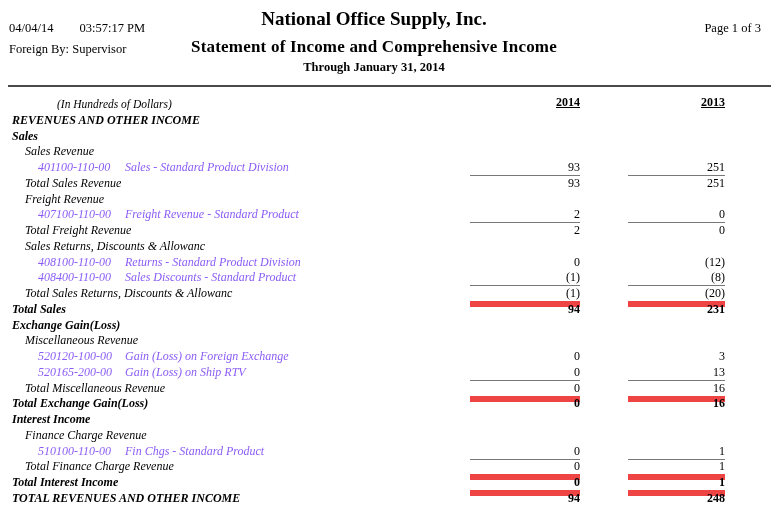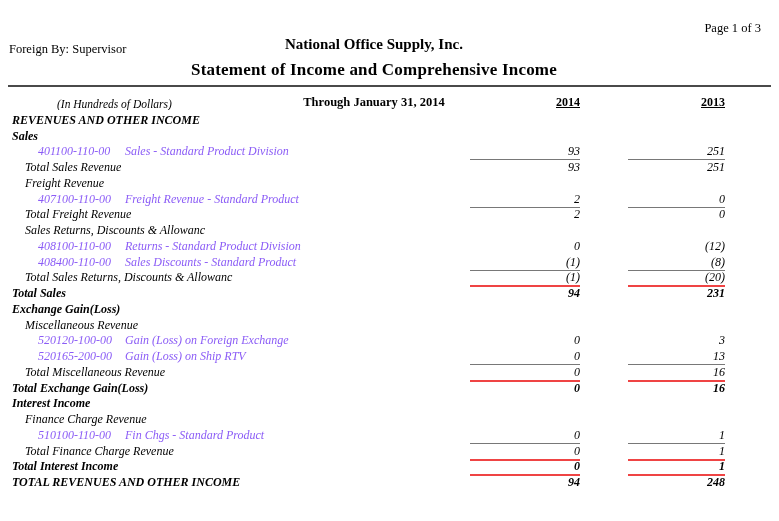--- a/index.html
+++ b/index.html
@@ -11,61 +11,64 @@
     font-family:"Liberation Serif", serif;
     font-size:12px;
     color:#000;
     overflow:hidden;
   }
   
   .hdr-date-line { position:absolute; left:9px; top:21px; font-size:12.5px; white-space:nowrap; }
   .hdr-date-line .date { margin-right:26px; }
   .hdr-printed   { position:absolute; left:9px; top:42px; font-size:12.5px; white-space:nowrap; }
   .hdr-center    { position:absolute; left:0; top:0; width:748px; text-align:center; }
-  .company  { margin-top:36px; font-weight:bold; font-size:15px; }
+  .company  { margin-top:8px; font-weight:bold; font-size:19px; }
   .title    { margin-top:7px;  font-weight:bold; font-size:17px; letter-spacing:.2px;font-family:Liberation Serif, serif; }
-  .subtitle { margin-top:15px;  font-weight:bold; font-size:12.5px; }
+  .subtitle { margin-top:3px;  font-weight:bold; font-size:12.5px; }
   .page-num { position:absolute; right:18px; top:21px; font-size:12.5px; white-space:nowrap; }
   .rule { position:absolute; left:8px; right:8px; top:85px; border-top:2px solid #4a4a4a; }
 
   
   .cols { position:absolute; left:0; right:0; top:94px; display:flex; align-items:flex-end; height:16px;margin-left:48px; }
   .lbl  { flex:1; white-space:nowrap; overflow:hidden; }
   .c1   { width:110px; }
   .gapc { width:48px; }
   .c2   { width:97px; }
   .rpad { width:54px; }
   .colhdr { font-weight:bold; text-align:right; }
   .colhdr span { text-decoration:underline; }
   .units { font-style:italic; font-size:11.5px; padding-left:9px; }
 
   
   #rows { position:absolute; left:0; right:0; top:112px; }
   .row { display:flex; height:15.75px; }
   .row .lbl { align-self:flex-end;font-style:italic; }
   .val {
     height:100%; text-align:center;
-    display:flex; justify-content:flex-end; align-items:flex-end;font-style:italic;
+    display:flex; justify-content:flex-end; align-items:flex-end;
   }
   .ind0 { padding-left:12px; }
   .ind1 { padding-left:25px; }
   .ind2 { padding-left:38px; }
   .acct { display:inline-block; min-width:87px; }
   .account .lbl span { color:#8b5cf6; cursor:pointer; }
   .section .lbl,
   .section_total .lbl,
   .section_total .val { font-weight:bold; }
   .line-thin  .val { border-top:1px solid #787878; }
-  .line-thick .val { border-top:2px solid #ef4444; }
+  .line-thick .val { border-top:6px solid #ef4444; }
 </style>
 </head>
 <body>
 
 <div class="page">
 
+  <div class="hdr-date-line">
+    <span class="date">04/04/14</span><span>03:57:17 PM</span>
+  </div>
   <div class="hdr-printed">Foreign By: Supervisor</div>
 
   <div class="hdr-center">
     <div class="company">National Office Supply, Inc.</div>
     <div class="title">Statement of Income and Comprehensive Income</div>
     <div class="subtitle">Through January 31, 2014</div>
   </div>
 
   <div class="page-num">Page 1 of  3</div>
 
@@ -87,20 +90,27 @@
         <div class="c2 val"></div>
         <div class="rpad"></div>
       </div>
       <div class="row section">
         <div class="lbl ind0">Sales</div>
         <div class="c1 val"></div>
         <div class="gapc"></div>
         <div class="c2 val"></div>
         <div class="rpad"></div>
       </div>
+      <div class="row group">
+        <div class="lbl ind1">Sales Revenue</div>
+        <div class="c1 val"></div>
+        <div class="gapc"></div>
+        <div class="c2 val"></div>
+        <div class="rpad"></div>
+      </div>
       <div class="row account">
         <div class="lbl ind2"><span class="acct">401100-110-00</span><span>Sales - Standard Product Division</span></div>
         <div class="c1 val">93</div>
         <div class="gapc"></div>
         <div class="c2 val">251</div>
         <div class="rpad"></div>
       </div>
       <div class="row total line-thin">
         <div class="lbl ind1">Total Sales Revenue</div>
         <div class="c1 val">93</div>

